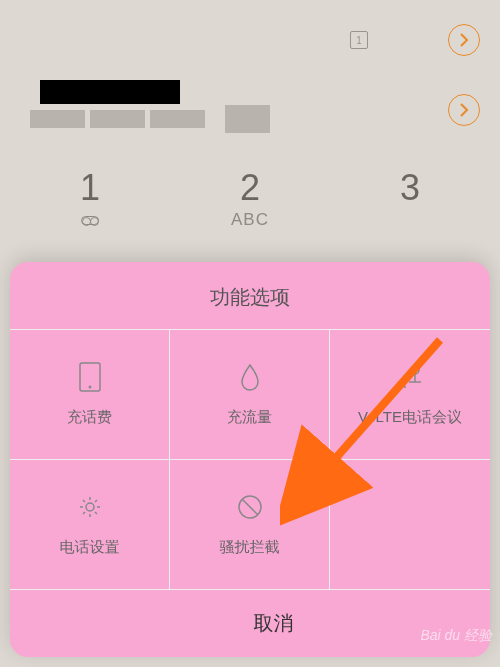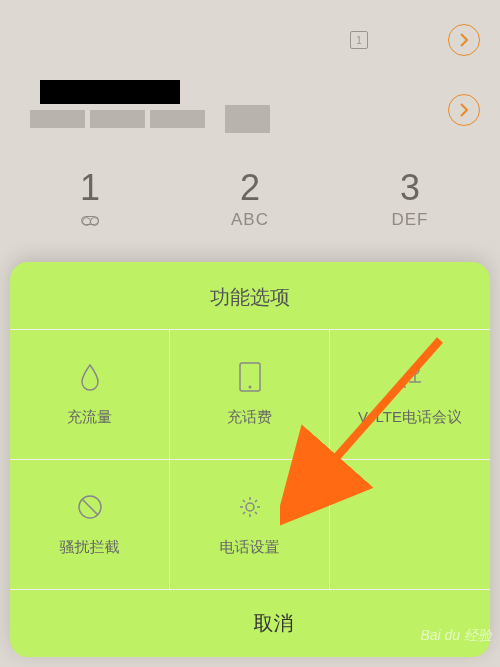--- a/index.html
+++ b/index.html
@@ -96,21 +96,21 @@
     border: 1.2px solid #8f8a84;
     border-radius: 50%;
     top: -0.5px;
   }
   .vm-icon::before { left: -0.5px; }
   .vm-icon::after { right: -0.5px; }
 
   .sheet {
     position: absolute;
     left: 10px; right: 10px; bottom: 10px;
-    background: #bef264;
+    background: #f9a8d4;
     border-radius: 18px;
     box-shadow: 0 -4px 20px rgba(0,0,0,0.15);
     overflow: hidden;
   }
   .sheet-title {
     text-align: center;
     padding: 22px 0 18px;
     font-size: 20px;
     color: #555;
     border-bottom: 1px solid #eee;
@@ -196,72 +196,71 @@
   <div class="key">
     <div class="num">1</div>
     <div class="sub"><span class="vm-icon"></span></div>
   </div>
   <div class="key">
     <div class="num">2</div>
     <div class="sub">ABC</div>
   </div>
   <div class="key">
     <div class="num">3</div>
-    <div class="sub">DEF</div>
   </div>
 </div>
 
 <div class="sheet">
   <div class="sheet-title">功能选项</div>
   <div class="grid">
     <div class="grid-cell">
       <span class="icon-wrap">
-        <svg width="24" height="28" viewBox="0 0 24 28">
-            <path d="M12 2 C12 2 4 13 4 19 A8 8 0 0 0 20 19 C20 13 12 2 12 2 Z" fill="none" stroke="currentColor" stroke-width="1.5"></path>
-          </svg>
-      </span>
-      <span class="cell-label">充流量</span>
-    </div>
-    <div class="grid-cell">
-      <span class="icon-wrap">
         <svg width="22" height="30" viewBox="0 0 22 30">
             <rect x="1" y="1" width="20" height="28" rx="2" fill="none" stroke="currentColor" stroke-width="1.5"></rect>
             <circle cx="11" cy="25" r="1.5" fill="currentColor"></circle>
           </svg>
       </span>
       <span class="cell-label">充话费</span>
+    </div>
+    <div class="grid-cell">
+      <span class="icon-wrap">
+        <svg width="24" height="28" viewBox="0 0 24 28">
+            <path d="M12 2 C12 2 4 13 4 19 A8 8 0 0 0 20 19 C20 13 12 2 12 2 Z" fill="none" stroke="currentColor" stroke-width="1.5"></path>
+          </svg>
+      </span>
+      <span class="cell-label">充流量</span>
     </div>
     <div class="grid-cell">
       <span class="icon-wrap">
         <svg width="30" height="26" viewBox="0 0 30 26">
             <circle cx="20" cy="6" r="4" fill="none" stroke="currentColor" stroke-width="1.5"></circle>
             <line x1="20" y1="10" x2="20" y2="18" stroke="currentColor" stroke-width="1.5"></line>
             <line x1="14" y1="18" x2="26" y2="18" stroke="currentColor" stroke-width="1.5"></line>
             <path d="M2 24 C2 18 10 18 10 24" fill="none" stroke="currentColor" stroke-width="1.5"></path>
           </svg>
       </span>
       <span class="cell-label">VoLTE电话会议</span>
     </div>
     <div class="grid-cell">
       <span class="icon-wrap">
         <svg width="26" height="26" viewBox="0 0 26 26">
+            <circle cx="13" cy="13" r="4" fill="none" stroke="currentColor" stroke-width="1.5"></circle>
+            <path d="M13 3 L13 6 M13 20 L13 23 M3 13 L6 13 M20 13 L23 13 M6 6 L8 8 M18 18 L20 20 M6 20 L8 18 M18 8 L20 6" stroke="currentColor" stroke-width="1.5"></path>
+          </svg>
+      </span>
+      <span class="cell-label">电话设置</span>
+    </div>
+    <div class="grid-cell">
+      <span class="icon-wrap">
+        <svg width="26" height="26" viewBox="0 0 26 26">
             <circle cx="13" cy="13" r="11" fill="none" stroke="currentColor" stroke-width="1.5"></circle>
             <line x1="5" y1="5" x2="21" y2="21" stroke="currentColor" stroke-width="1.5"></line>
           </svg>
       </span>
       <span class="cell-label">骚扰拦截</span>
-    </div>
-    <div class="grid-cell">
-      <span class="icon-wrap">
-        <svg width="26" height="26" viewBox="0 0 26 26">
-            <circle cx="13" cy="13" r="4" fill="none" stroke="currentColor" stroke-width="1.5"></circle>
-            <path d="M13 3 L13 6 M13 20 L13 23 M3 13 L6 13 M20 13 L23 13 M6 6 L8 8 M18 18 L20 20 M6 20 L8 18 M18 8 L20 6" stroke="currentColor" stroke-width="1.5"></path>
-          </svg>
-      </span>
-      <span class="cell-label">电话设置</span>
     </div>
     <div class="grid-cell"></div>
   </div>
   <div class="cancel-btn">取消</div>
 </div>
 
 <svg class="arrow" viewBox="0 0 200 200">
   <defs>
     <marker id="ah" markerWidth="12" markerHeight="12" refX="9" refY="6" orient="auto">
       <path d="M0 0 L12 6 L0 12 Z" fill="#ff6a13"></path>

